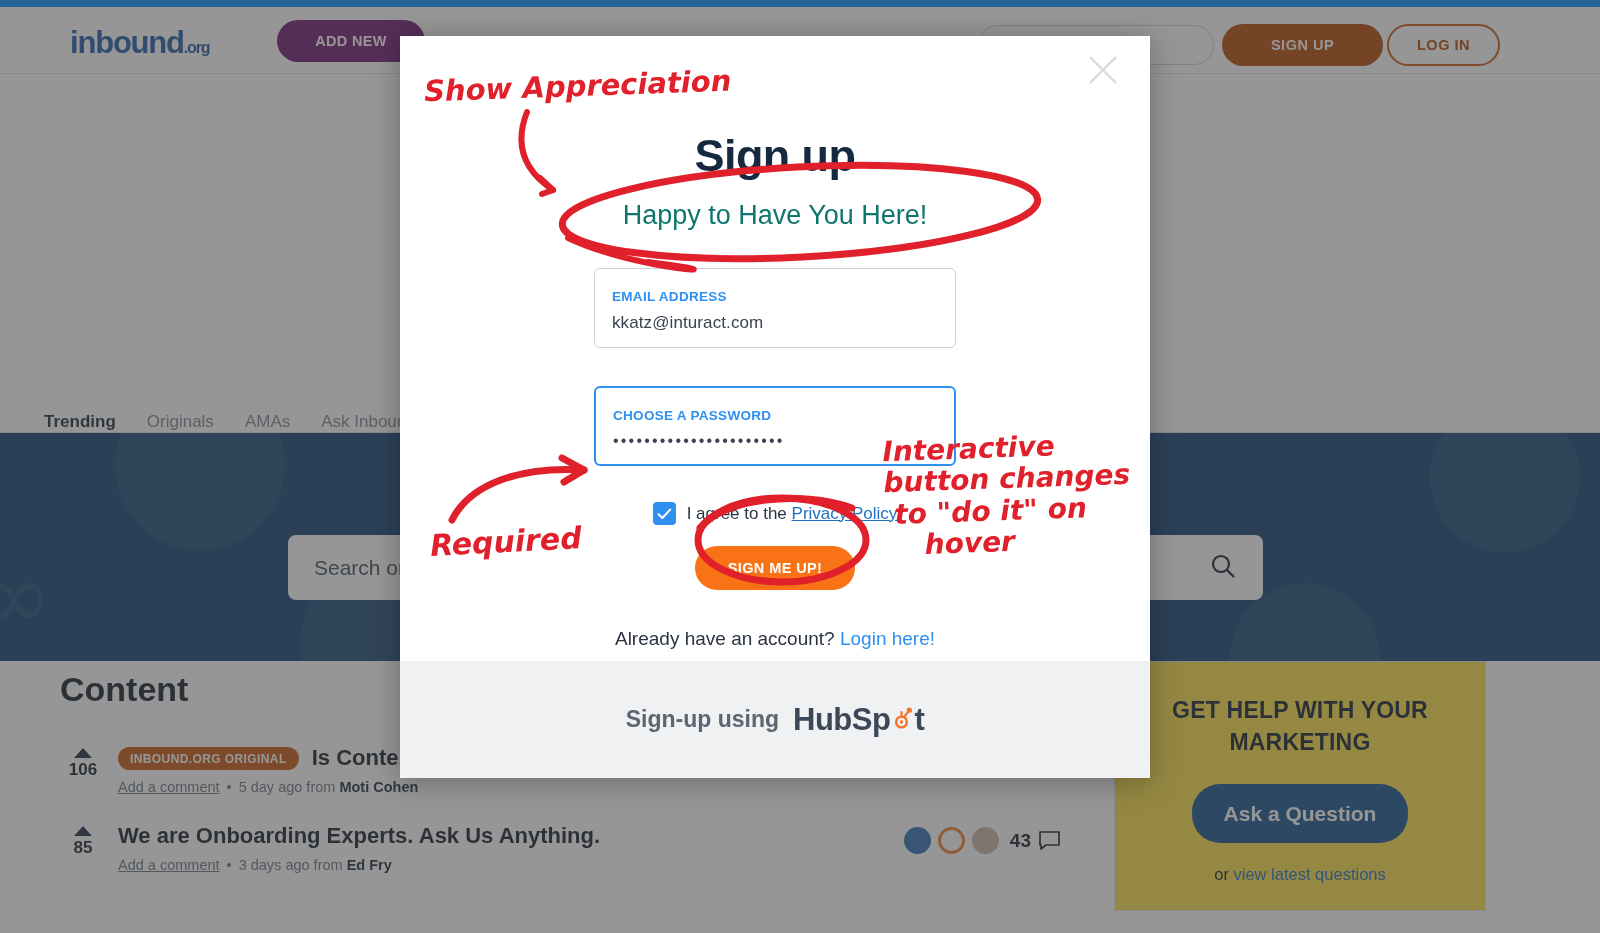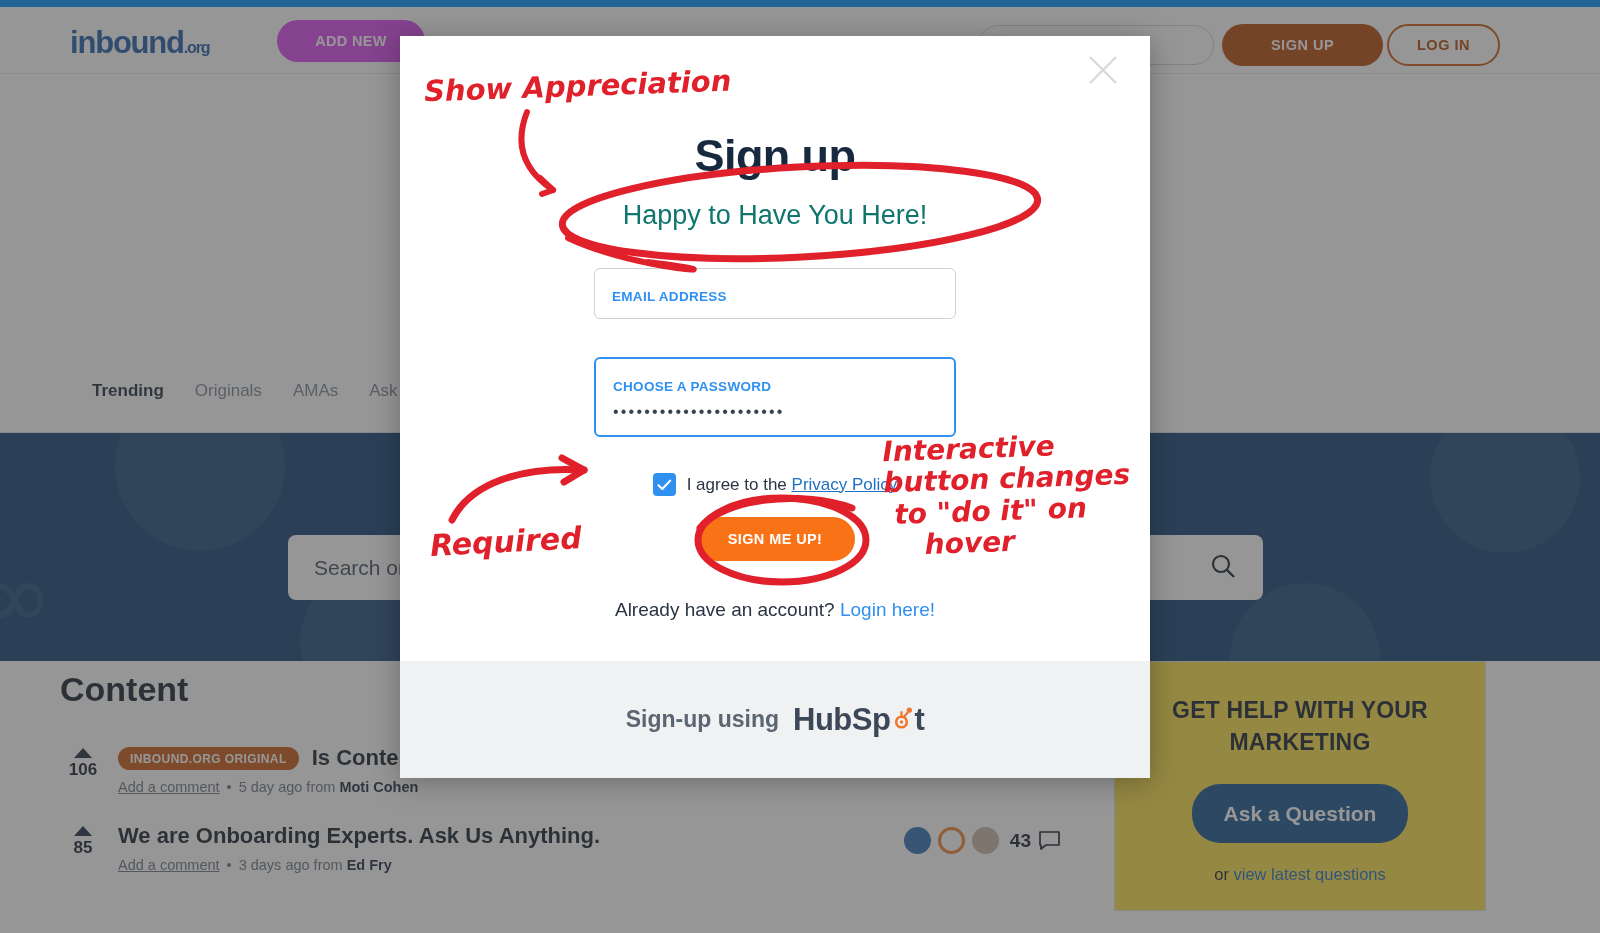--- a/index.html
+++ b/index.html
@@ -32,21 +32,21 @@
   }
   .logo {
     position: absolute; left: 70px; top: 18px;
     font-size: 31px; font-weight: bold; color: #1f5ca8;
     letter-spacing: -1.2px;
   }
   .logo .dotorg { font-size: 16px; }
   .add-new-btn {
     position: absolute; left: 277px; top: 13px;
     width: 148px; height: 42px; border-radius: 21px;
-    background: #d946ef; color: #ffffff;
+    background: #701a75; color: #ffffff;
     font-size: 14.5px; font-weight: bold; letter-spacing: .3px;
     display: flex; align-items: center; justify-content: center;
     border: none; cursor: pointer;
   }
   .main-nav {
     position: absolute; left: 478px; top: 26px;
     display: flex; gap: 30px; align-items: center;
   }
   .main-nav .nav-link {
     font-size: 15px; font-weight: bold; letter-spacing: .4px;
@@ -85,21 +85,21 @@
     border: 2px solid #c8590f;
     font-size: 14.5px; font-weight: bold; letter-spacing: .5px;
     display: flex; align-items: center; justify-content: center;
     cursor: pointer;
   }
 
   
   .sub-nav {
     position: absolute; top: 381px; left: 0; width: 1600px; height: 52px;
     background: #ffffff; border-bottom: 1px solid #dfe3e8;
-    display: flex; align-items: flex-start; padding-left: 92px; gap: 31px;
+    display: flex; align-items: flex-end; padding-left: 44px; gap: 31px;
   }
   .sub-nav .tab {
     font-size: 17px; color: #7d8896; cursor: pointer; text-decoration: none;
   }
   .sub-nav .tab.active { color: #1c2b3e; font-weight: bold; }
 
   
   .hero {
     position: absolute; top: 433px; left: 0; width: 1600px; height: 228px;
     background: #134274; overflow: hidden;
@@ -429,20 +429,21 @@
           <line x1="4" y1="4" x2="30" y2="30" stroke="#d6d9dd" stroke-width="2.3"></line>
           <line x1="30" y1="4" x2="4" y2="30" stroke="#d6d9dd" stroke-width="2.3"></line>
         </svg>
     </div>
 
     <h1 class="modal-h1">Sign up</h1>
     <div class="modal-h2">Happy to Have You Here!</div>
 
     <div class="field email">
       <div class="field-label">EMAIL ADDRESS</div>
+      <div class="field-value">kkatz@inturact.com</div>
     </div>
 
     <div class="field password">
       <div class="field-label">CHOOSE A PASSWORD</div>
       <div class="field-value dots">••••••••••••••••••••••</div>
     </div>
 
     <div class="agree-row">
       <span class="checkbox">
         <svg width="15" height="12" viewBox="0 0 15 12">

